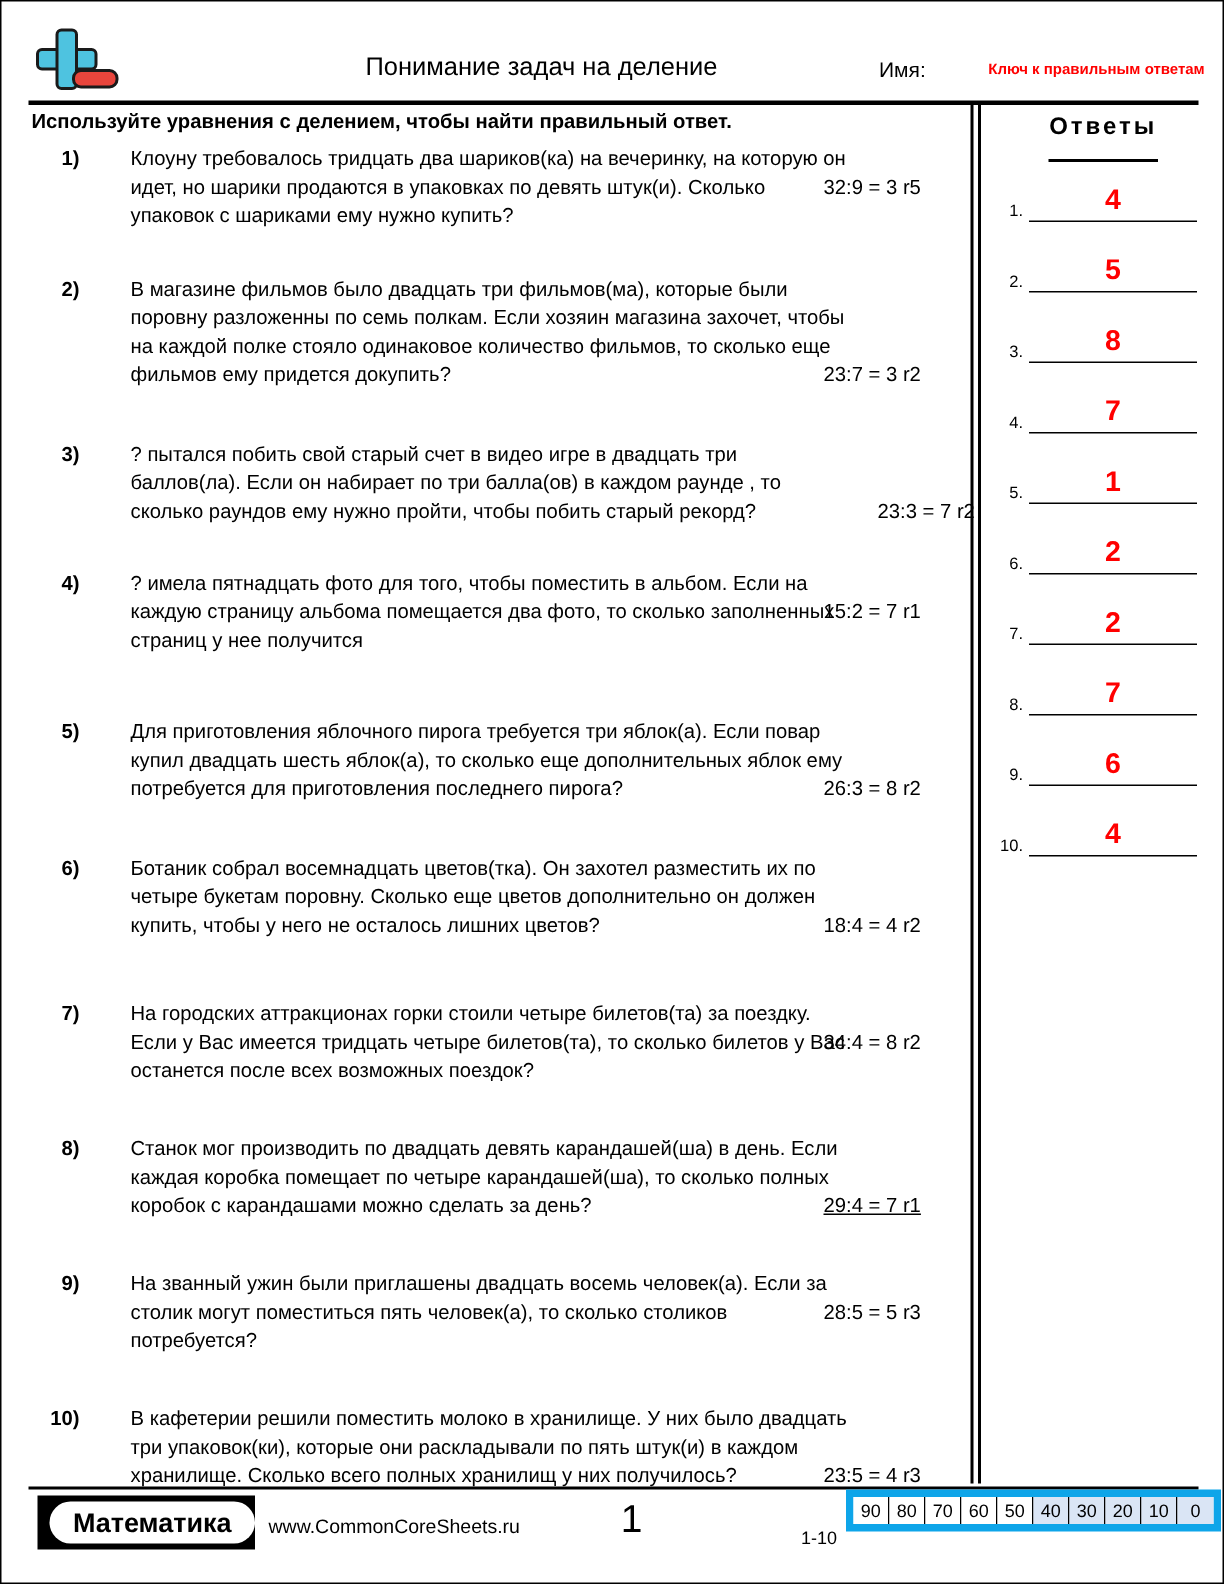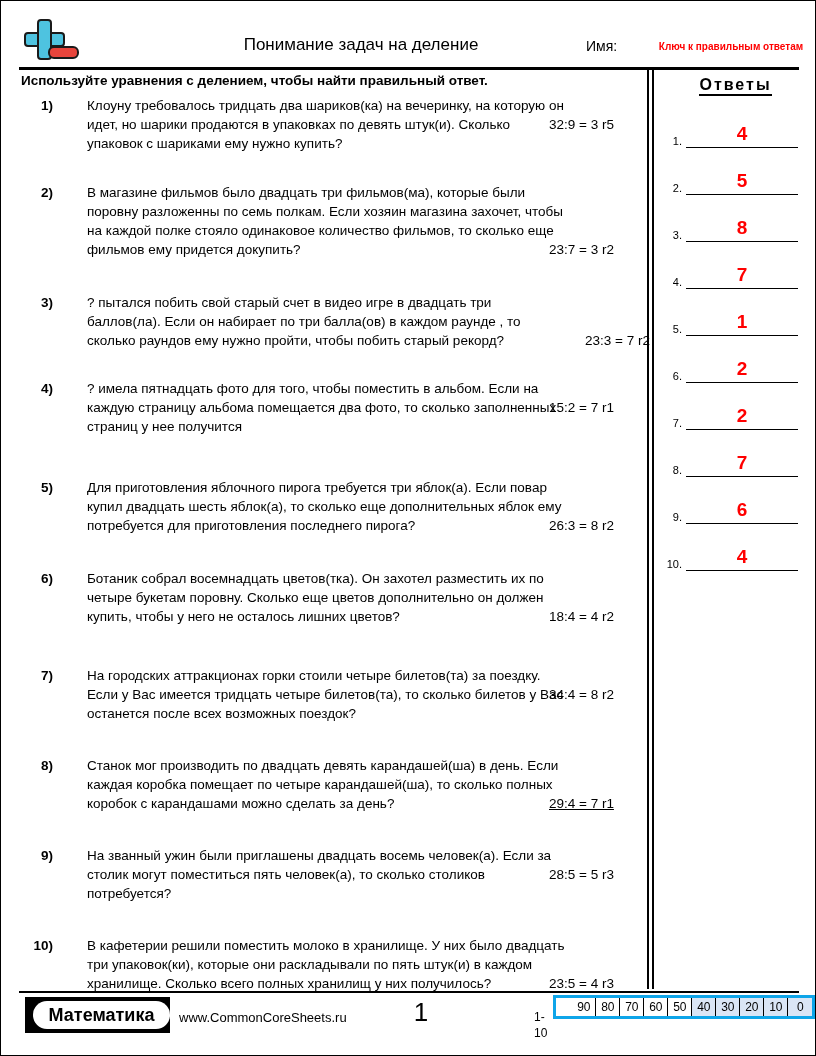--- a/index.html
+++ b/index.html
@@ -187,21 +187,21 @@
     top: 6px;
     width: 163px;
     text-align: center;
     font-size: 16px;
     font-weight: bold;
     letter-spacing: 2px;
     line-height: 20px;
   }
   #answers-title span {
     border-bottom: 2px solid #000;
-    padding-bottom: 1px;
+    padding-bottom: 13px;
   }
   .ans-row {
     position: absolute;
     left: 0;
     width: 163px;
     height: 40px;
   }
   .ans-idx {
     position: absolute;
     left: 2px;
@@ -291,22 +291,21 @@
     align-items: center;
   }
   #score-range {
     font-size: 12px;
     line-height: 16px;
     margin-right: 6px;
     margin-top: 36px;
   }
   #score-cells {
     display: flex;
-    border: 3px solid #0ea5e9;
-    padding-left: 16px;
+    border: 5px solid #0ea5e9;
   }
   .score-cell {
     width: 24px;
     height: 18px;
     border-right: 1px solid #000000;
     font-size: 12px;
     line-height: 18px;
     text-align: center;
     background: #ffffff;
   }

